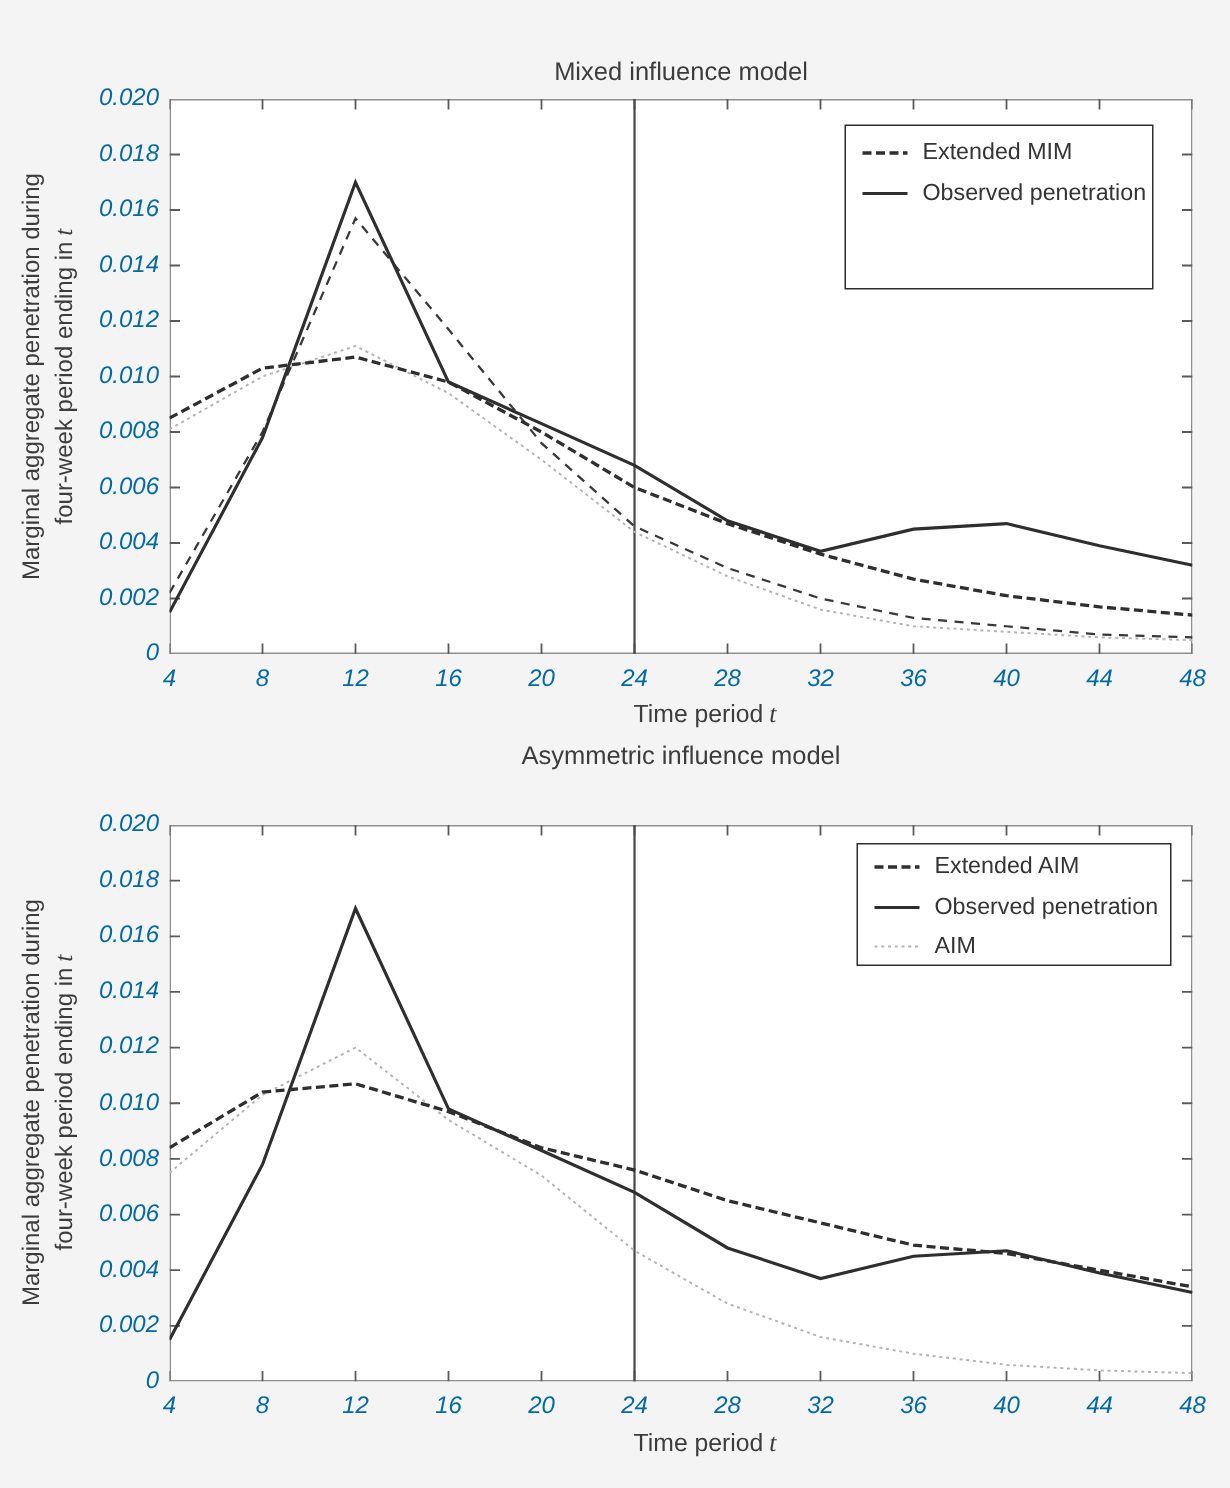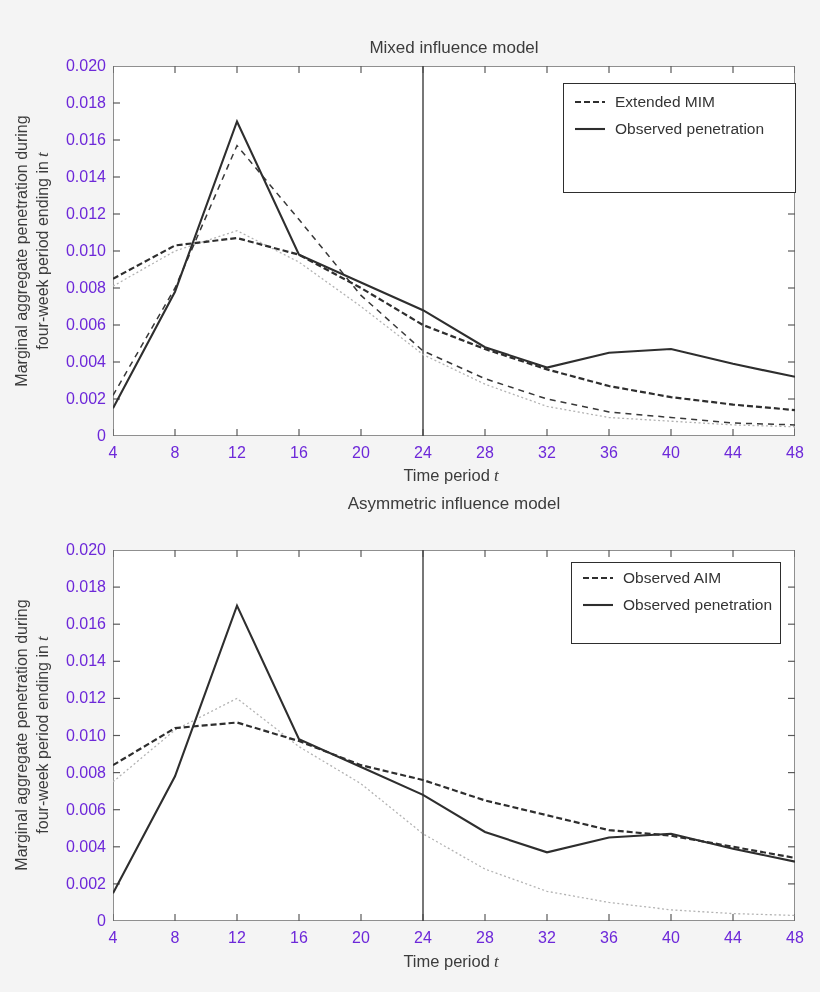--- a/index.html
+++ b/index.html
@@ -1,28 +1,28 @@
 <!DOCTYPE html>
 <html><head>
 <meta charset="utf-8">
 <style>
   html,body{margin:0;padding:0;background:#f4f4f4;}
   .figure{
     position:relative;width:820px;height:992px;background:#f4f4f4;overflow:hidden;
     font-family:"Liberation Sans",sans-serif;color:#3c3c3c;padding-left:12px;
   }
   .chart-title{position:absolute;left:113px;width:682px;text-align:center;font-size:17px;color:#3c3c3c;}
-  .axis-xlabel{position:absolute;left:110px;width:682px;text-align:center;font-size:16.5px;color:#3c3c3c;}
+  .axis-xlabel{position:absolute;left:129px;width:682px;text-align:center;font-size:16.5px;color:#3c3c3c;}
   .axis-ylabel{
     position:absolute;width:420px;height:42px;left:-178px;text-align:center;
     font-size:16px;line-height:21px;color:#3c3c3c;
     transform:rotate(-90deg);transform-origin:center center;
   }
   .axis-ylabel i, .axis-xlabel i{margin-left:4px;font-family:"Liberation Serif",serif;font-style:italic;font-size:17px;}
-  .tick-label{position:absolute;font-size:16px;color:#6d28d9;line-height:18px;}
+  .tick-label{position:absolute;font-size:16px;color:#0369a1;line-height:18px;font-style:italic;}
   .x-tick{width:40px;text-align:center;}
   .y-tick{width:68px;text-align:right;}
   .plot-svg{position:absolute;}
   .legend{position:absolute;background:#ffffff;border:1.4px solid #2e2e2e;box-sizing:border-box;}
   .legend-row{display:flex;align-items:center;height:26.5px;padding-left:10px;}
   .legend-sample{flex:0 0 auto;margin-right:9px;}
   .legend-label{font-size:15.5px;white-space:nowrap;color:#343434;}
 </style>
 </head>
 <body>
@@ -104,21 +104,21 @@
       <div class="tick-label y-tick" style="left: 38px; top: 390px;">0.002</div>
       <div class="tick-label y-tick" style="left: 38px; top: 353px;">0.004</div>
       <div class="tick-label y-tick" style="left: 38px; top: 316px;">0.006</div>
       <div class="tick-label y-tick" style="left: 38px; top: 279px;">0.008</div>
       <div class="tick-label y-tick" style="left: 38px; top: 242px;">0.010</div>
       <div class="tick-label y-tick" style="left: 38px; top: 205px;">0.012</div>
       <div class="tick-label y-tick" style="left: 38px; top: 168px;">0.014</div>
       <div class="tick-label y-tick" style="left: 38px; top: 131px;">0.016</div>
       <div class="tick-label y-tick" style="left: 38px; top: 94px;">0.018</div>
       <div class="tick-label y-tick" style="left: 38px; top: 57px;">0.020</div>
-      <div class="legend" style="left: 563px; top: 83px; width: 233px; height: 110px; padding-top: 5px;">
+      <div class="legend" style="left: 563px; top: 83px; width: 206px; height: 110px; padding-top: 5px;">
         <div class="legend-row">
           <svg width="32" height="14" class="legend-sample">
             <line x1="1" y1="7" x2="31" y2="7" stroke="#2e2e2e" stroke-width="2.2" stroke-dasharray="6 3"></line>
           </svg>
           <span class="legend-label">Extended MIM</span>
         </div>
         <div class="legend-row">
           <svg width="32" height="14" class="legend-sample">
             <line x1="1" y1="7" x2="31" y2="7" stroke="#2e2e2e" stroke-width="2.1"></line>
           </svg>
@@ -206,24 +206,30 @@
       <div class="tick-label y-tick" style="left: 38px; top: 689.4px;">0.012</div>
       <div class="tick-label y-tick" style="left: 38px; top: 652.3px;">0.014</div>
       <div class="tick-label y-tick" style="left: 38px; top: 615.2px;">0.016</div>
       <div class="tick-label y-tick" style="left: 38px; top: 578.1px;">0.018</div>
       <div class="tick-label y-tick" style="left: 38px; top: 541px;">0.020</div>
       <div class="legend" style="left: 571px; top: 562px; width: 210px; height: 82px; padding-top: 2px;">
         <div class="legend-row">
           <svg width="32" height="14" class="legend-sample">
             <line x1="1" y1="7" x2="31" y2="7" stroke="#2e2e2e" stroke-width="2.2" stroke-dasharray="6 3"></line>
           </svg>
-          <span class="legend-label">Observed AIM</span>
+          <span class="legend-label">Extended AIM</span>
         </div>
         <div class="legend-row">
           <svg width="32" height="14" class="legend-sample">
             <line x1="1" y1="7" x2="31" y2="7" stroke="#2e2e2e" stroke-width="2.1"></line>
           </svg>
           <span class="legend-label">Observed penetration</span>
         </div>
+        <div class="legend-row">
+          <svg width="32" height="14" class="legend-sample">
+            <line x1="1" y1="7" x2="31" y2="7" stroke="#b3b3b3" stroke-width="1.3" stroke-dasharray="2 2.5"></line>
+          </svg>
+          <span class="legend-label">AIM</span>
+        </div>
       </div>
     </div>
 
 </div>
 
 </body></html>

